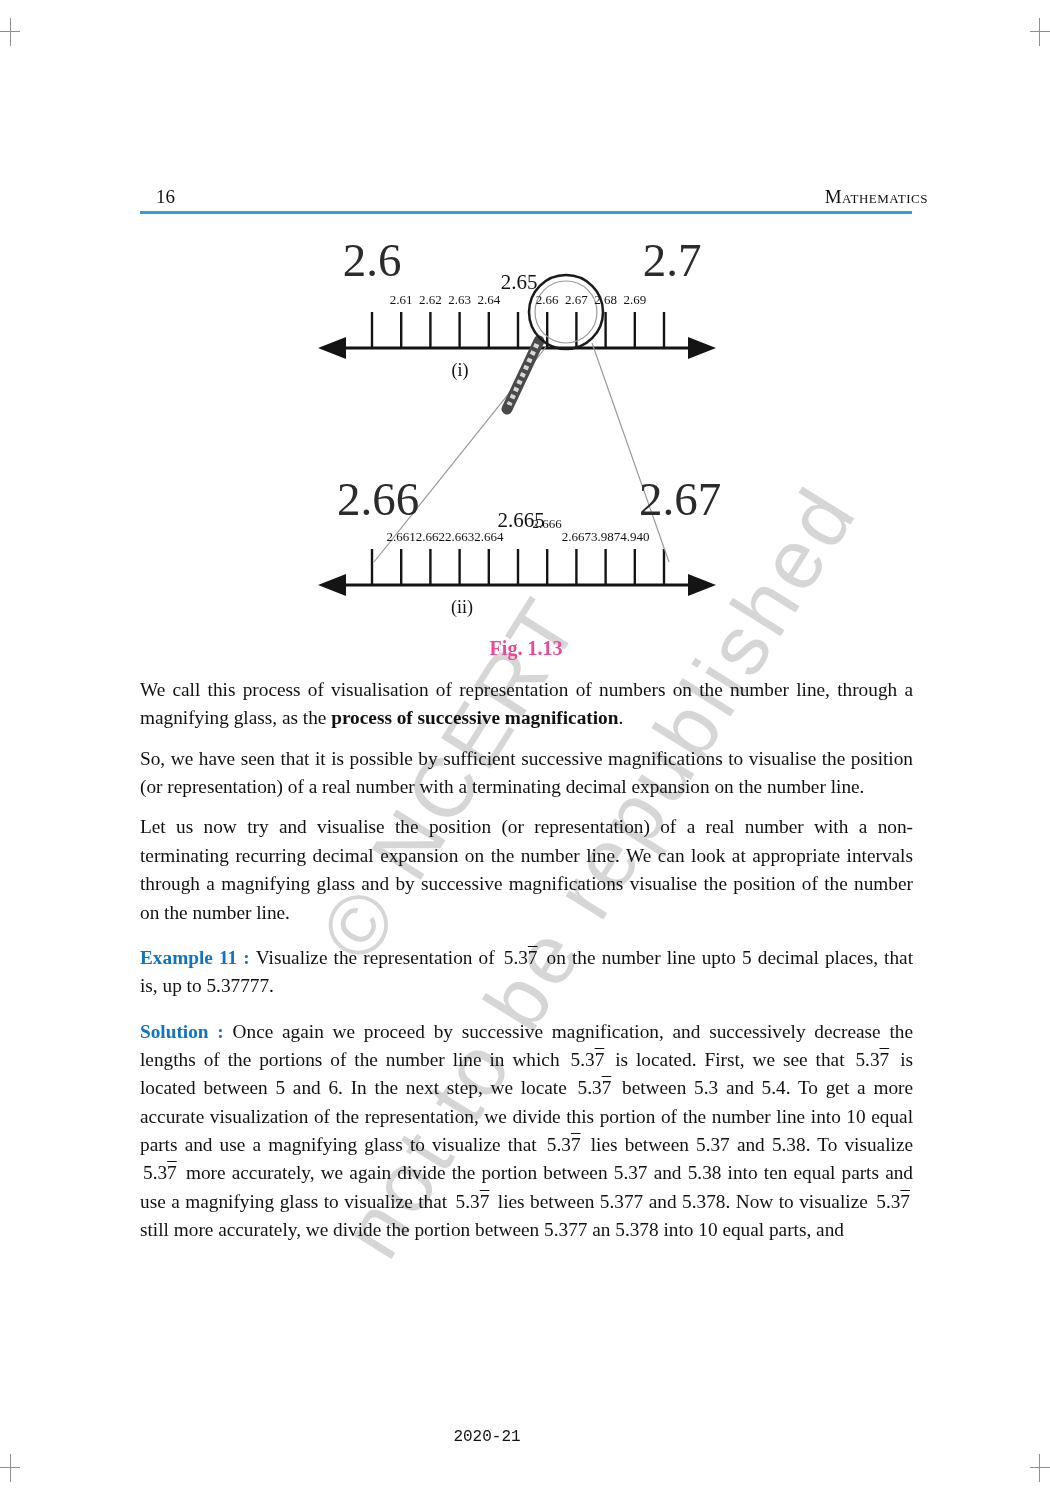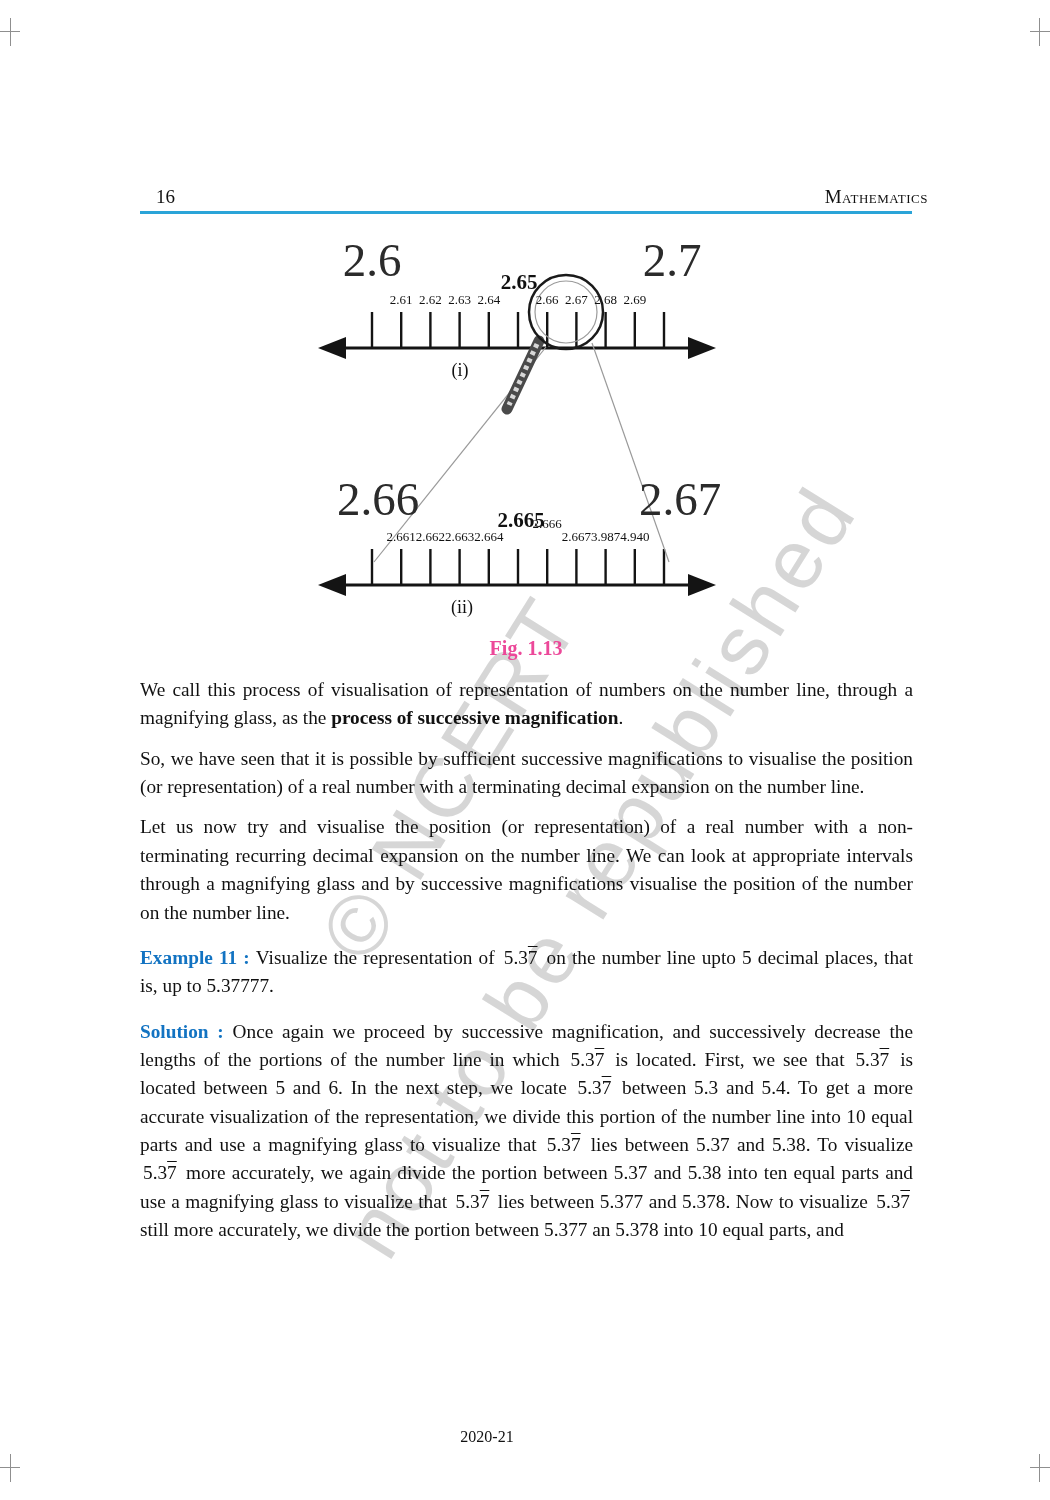--- a/index.html
+++ b/index.html
@@ -23,35 +23,35 @@
     transform:translate(-50%,-50%) rotate(-58deg);
     text-align:center;font-size:84px;line-height:2.1;letter-spacing:5px;
     color:#c9c9c9;opacity:0.75;white-space:nowrap;z-index:0;
     font-family:"Liberation Sans", sans-serif;
   }
 
   
   #fig-svg{position:absolute;left:0;top:0;z-index:1;}
   #fig-labels{position:absolute;inset:0;z-index:2;}
   .big-num{position:absolute;transform:translateX(-50%);font-size:47px;color:#2b2b2b;}
-  .mid-num{position:absolute;transform:translateX(-50%);font-size:21px;color:#111;font-weight:bold;}
+  .mid-num{position:absolute;transform:translateX(-50%);font-size:21px;color:#111;}
   .tick-label{position:absolute;transform:translateX(-50%);font-size:13px;color:#111;white-space:nowrap;}
   .fig-tag{position:absolute;transform:translateX(-50%);font-size:18px;color:#111;}
   .fig-caption{position:absolute;left:140px;width:772px;top:637px;text-align:center;font-size:20px;font-weight:700;color:#ec4899;z-index:2;}
 
   
   .content{position:absolute;left:140px;width:773px;top:676px;font-size:19.3px;line-height:1.47;text-align:justify;z-index:2;}
   .content p{margin:0 0 12px 0;}
   .content p.para-example{margin-top:17px;}
   .run-b{font-weight:700;}
   .run-hb{font-weight:700;color:#1273c2;}
   .run-m{padding-left:3px;}
   .run-ov{text-decoration:overline;padding-right:3px;}
 
-  .footer{position:absolute;left:0;width:974px;top:1428px;text-align:center;font-size:16px;z-index:2;}
+  .footer{position:absolute;left:0;width:974px;top:1428px;text-align:center;font-size:16px;z-index:2;font-family:Liberation Mono, monospace;}
 </style>
 </head>
 <body>
 
 <div class="page">
 
   <div class="crop" style="left:10px;top:18px;width:1px;height:28px;"></div>
   <div class="crop" style="left:0;top:31px;width:20px;height:1px;"></div>
   <div class="crop" style="left:1039px;top:18px;width:1px;height:28px;"></div>
   <div class="crop" style="left:1030px;top:31px;width:20px;height:1px;"></div>

